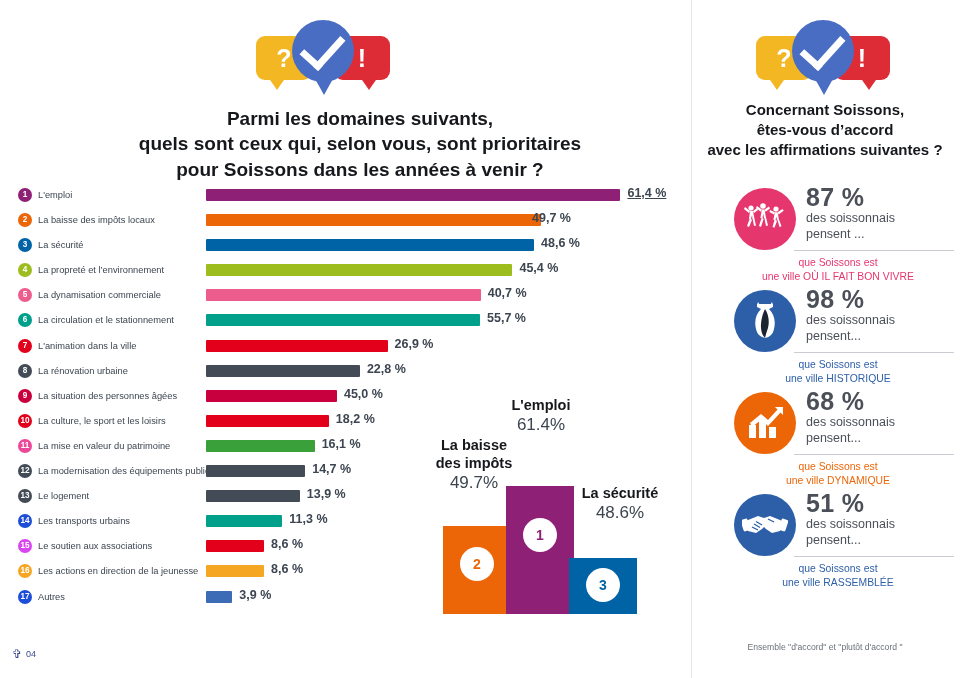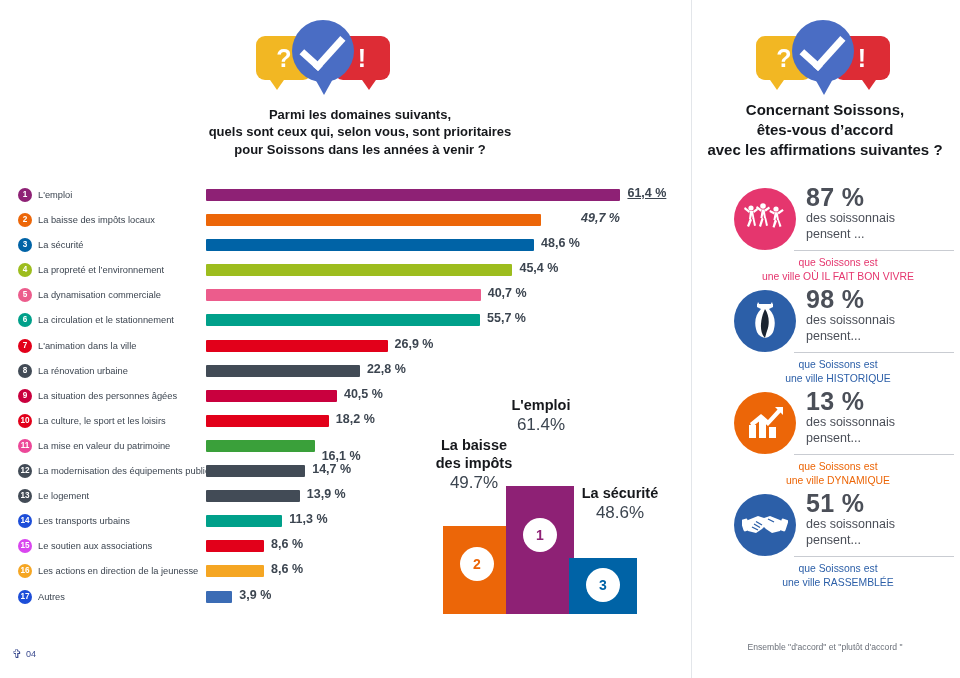--- a/index.html
+++ b/index.html
@@ -38,21 +38,21 @@
   .bub.blue:after{content:"";position:absolute;left:22px;bottom:-13px;
     border-left:10px solid transparent;border-right:10px solid transparent;border-top:18px solid #4A6DC4;}
   .check{width:34px;height:18px;border-left:7px solid #fff;border-bottom:7px solid #fff;
     transform:rotate(-48deg);margin-top:-7px;margin-left:-2px;}
 
   
   .title{
     position:absolute;text-align:center;color:#16181c;
     font-weight:bold;line-height:1.33;
   }
-  .title-left{left:120px;top:106px;width:480px;font-size:13px;}
+  .title-left{left:120px;top:106px;width:480px;font-size:19px;}
   .title-right{left:700px;top:100px;width:250px;font-size:15px;}
 
   
   .barchart{position:absolute;left:0px;top:185px;width:690px;}
   .barrow{position:relative;height:25.1px;}
   .badge{
     position:absolute;left:18px;top:3px;width:14px;height:14px;border-radius:50%;
     color:#fff;font-size:8.2px;font-weight:bold;line-height:14px;text-align:center;
   }
   .blabel{position:absolute;left:38px;top:3px;font-size:9.3px;color:#3c4550;line-height:14px;white-space:nowrap;}
@@ -154,21 +154,21 @@
           <div class="bar" style="width: 100%; background: rgb(142, 33, 117);"></div>
         </div>
         <span class="bval" style="left: 627.45px; text-decoration: underline;">61,4 %</span>
       </div>
       <div class="barrow">
         <span class="badge" style="background: rgb(236, 102, 8);">2</span>
         <span class="blabel">La baisse des impôts locaux</span>
         <div class="barwrap" style="width: 335.475px;">
           <div class="bar" style="width: 100%; background: rgb(236, 102, 8);"></div>
         </div>
-        <span class="bval" style="left: 581px; font-style: italic;">49,7 %</span>
+        <span class="bval" style="left: 532px;">49,7 %</span>
       </div>
       <div class="barrow">
         <span class="badge" style="background: rgb(0, 99, 166);">3</span>
         <span class="blabel">La sécurité</span>
         <div class="barwrap" style="width: 328.05px;">
           <div class="bar" style="width: 100%; background: rgb(0, 99, 166);"></div>
         </div>
         <span class="bval" style="left: 541.05px;">48,6 %</span>
       </div>
       <div class="barrow">
@@ -210,37 +210,37 @@
           <div class="bar" style="width: 100%; background: rgb(66, 75, 86);"></div>
         </div>
         <span class="bval" style="left: 366.9px;">22,8 %</span>
       </div>
       <div class="barrow">
         <span class="badge" style="background: rgb(201, 0, 62);">9</span>
         <span class="blabel">La situation des personnes âgées</span>
         <div class="barwrap" style="width: 130.95px;">
           <div class="bar" style="width: 100%; background: rgb(201, 0, 62);"></div>
         </div>
-        <span class="bval" style="left: 343.95px;">40,5 %</span>
+        <span class="bval" style="left: 343.95px;">45,0 %</span>
       </div>
       <div class="barrow">
         <span class="badge" style="background: rgb(226, 0, 26);">10</span>
         <span class="blabel">La culture, le sport et les loisirs</span>
         <div class="barwrap" style="width: 122.85px;">
           <div class="bar" style="width: 100%; background: rgb(226, 0, 26);"></div>
         </div>
         <span class="bval" style="left: 335.85px;">18,2 %</span>
       </div>
       <div class="barrow">
         <span class="badge" style="background: #ec4899;">11</span>
         <span class="blabel">La mise en valeur du patrimoine</span>
         <div class="barwrap" style="width: 108.675px;">
           <div class="bar" style="width: 100%; background: rgb(58, 160, 58);"></div>
         </div>
-        <span class="bval" style="left: 321.675px; margin-top: 12px;">16,1 %</span>
+        <span class="bval" style="left: 321.675px;">16,1 %</span>
       </div>
       <div class="barrow">
         <span class="badge" style="background: rgb(66, 75, 86);">12</span>
         <span class="blabel">La modernisation des équipements publics</span>
         <div class="barwrap" style="width: 99.225px;">
           <div class="bar" style="width: 100%; background: rgb(66, 75, 86);"></div>
         </div>
         <span class="bval" style="left: 312.225px;">14,7 %</span>
       </div>
       <div class="barrow">
@@ -373,21 +373,21 @@
         <g fill="#ffffff">
           <rect x="4" y="20" width="7" height="13"></rect>
           <rect x="14" y="14" width="7" height="19"></rect>
           <rect x="24" y="22" width="7" height="11"></rect>
           <path d="M5 18 L16 9 L23 15 L33 4 L36 7 L23 21 L16 15 L7 22 Z"></path>
           <path d="M30 2 L38 2 L38 10 L34.5 6.5 Z"></path>
         </g>
       </svg>
     </div>
     <div class="txt">
-      <div class="pct">13 %</div>
+      <div class="pct">68 %</div>
       <div class="sub">des soissonnais</div>
       <div class="sub">pensent...</div>
     </div>
     <div class="rule"></div>
     <div class="cap" style="color:#EC6608">
       <div>que Soissons est</div>
       <div>une ville DYNAMIQUE</div>
     </div>
   </div>
 

